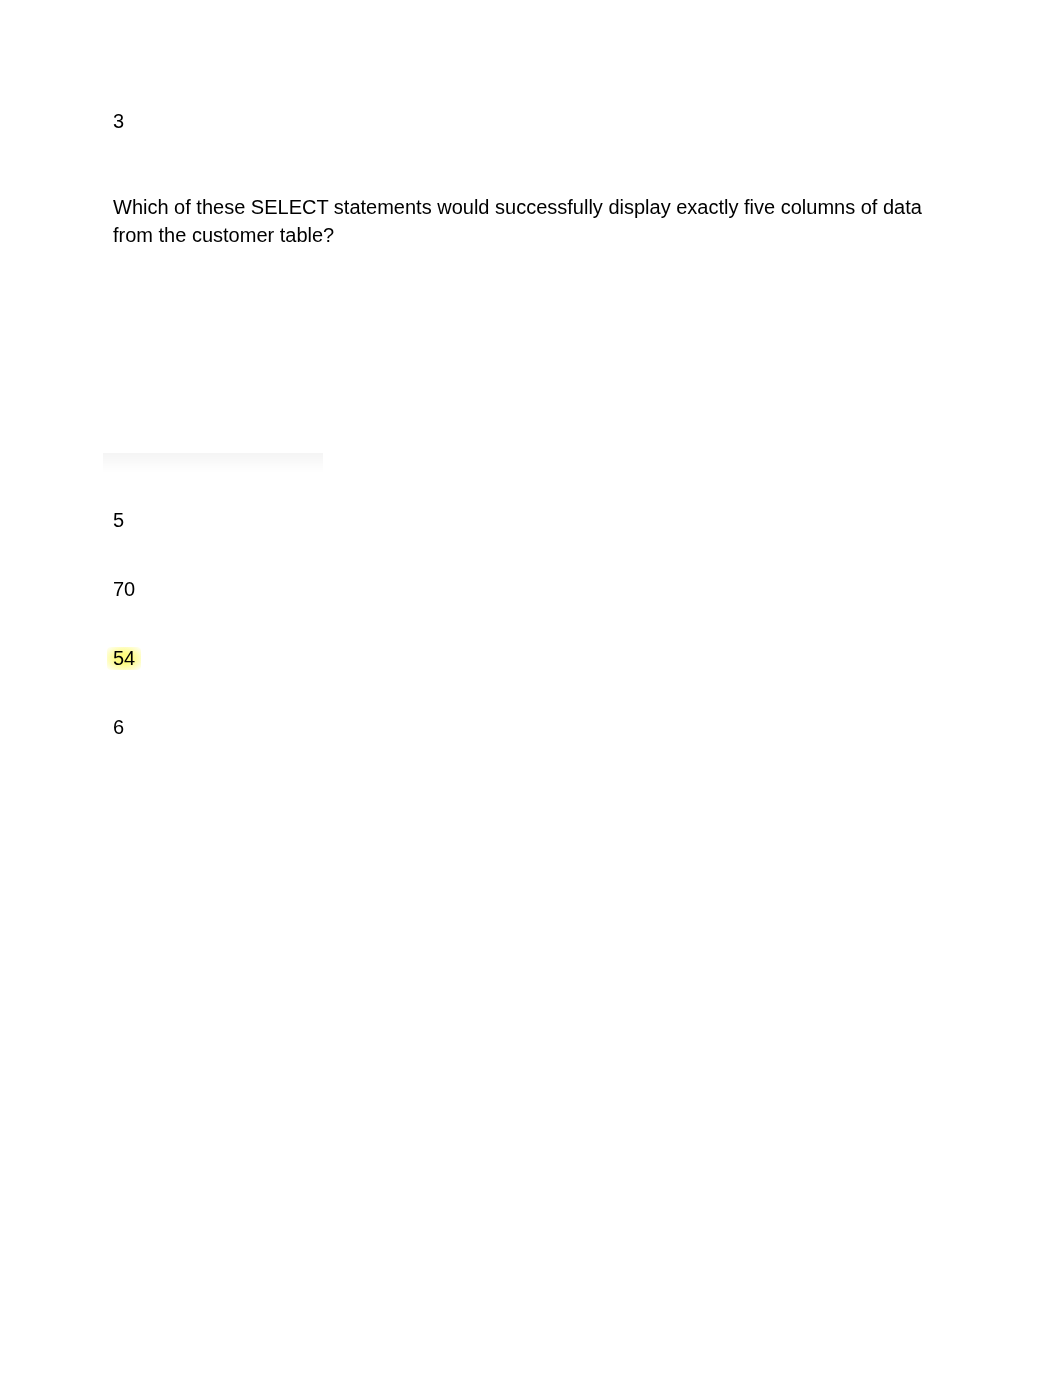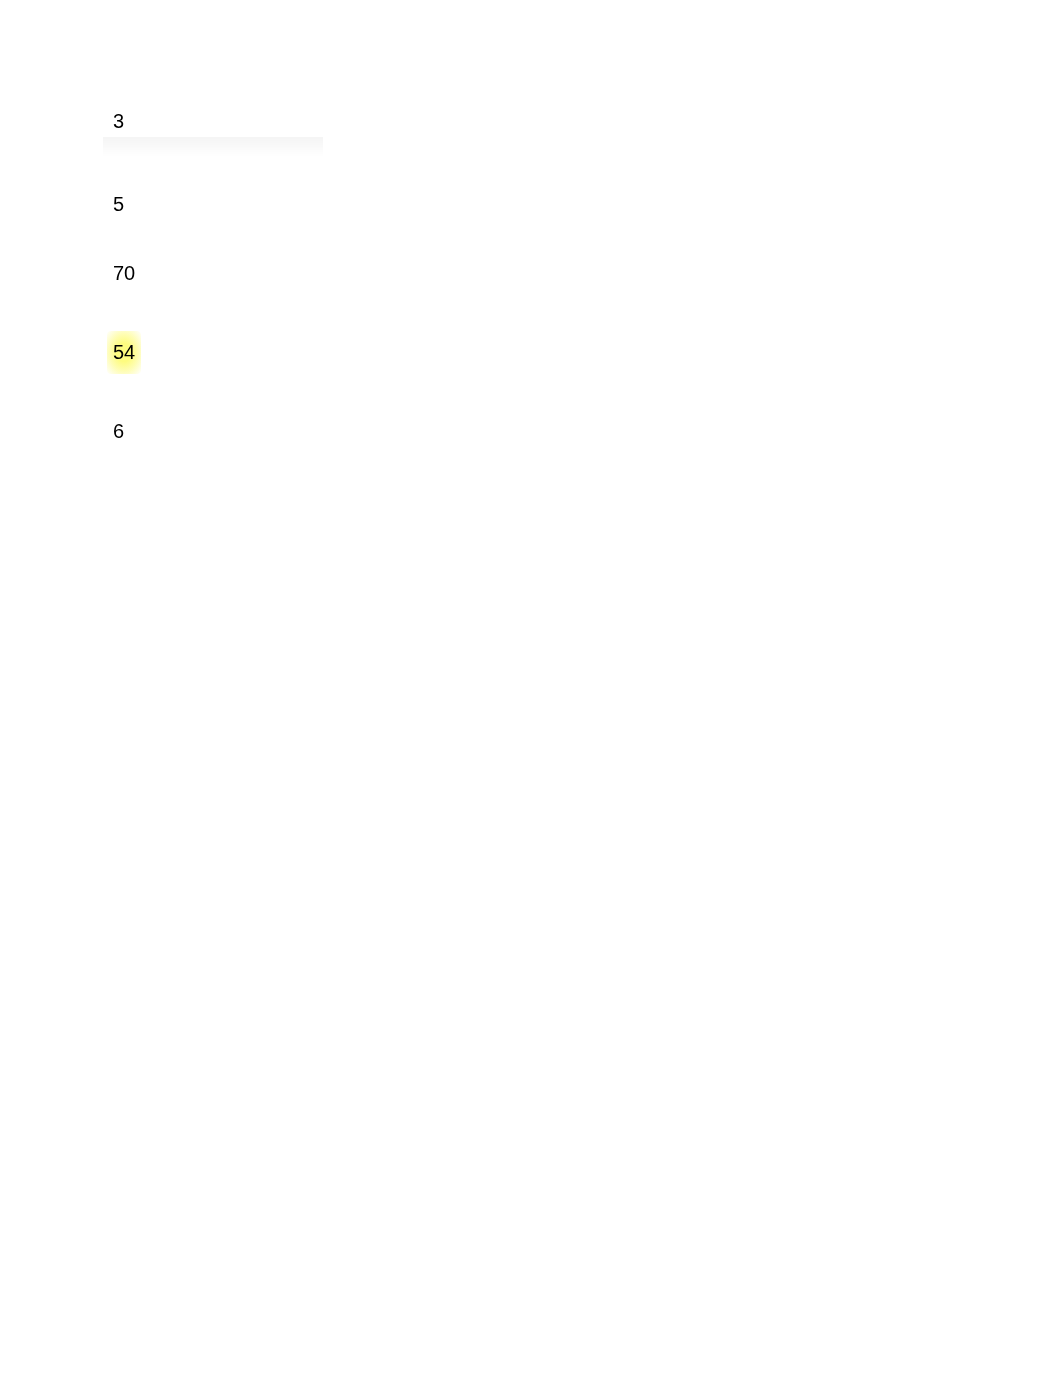--- a/index.html
+++ b/index.html
@@ -39,30 +39,31 @@
       height: 20px;
       background: linear-gradient(to bottom, rgba(0,0,0,0.04), rgba(0,0,0,0));
       border-top: 1px solid rgba(0,0,0,0.04);
     }
     .answer-item {
       margin-bottom: 46px;
       display: inline-block;
     }
     .highlighted {
       background: radial-gradient(ellipse at center, #fefc80 30%, rgba(254,252,128,0.6) 60%, rgba(254,252,128,0) 100%);
-      padding: 10px 6px;
+      padding: 0 6px;
       margin-left: -6px;
       border-radius: 4px;
     }
   </style>
 </head>
 <body>
 
 <div class="content">
   <div class="question-number">3</div>
+  <div class="question-text">Which of these SELECT statements would successfully display exactly five columns of data from the customer table?</div>
   <div class="answer-block">
     <div class="fade-bar"></div>
     <div class="answer-item">
       <span>5</span>
     </div>
     <br>
     <div class="answer-item">
       <span>70</span>
     </div>
     <br>

